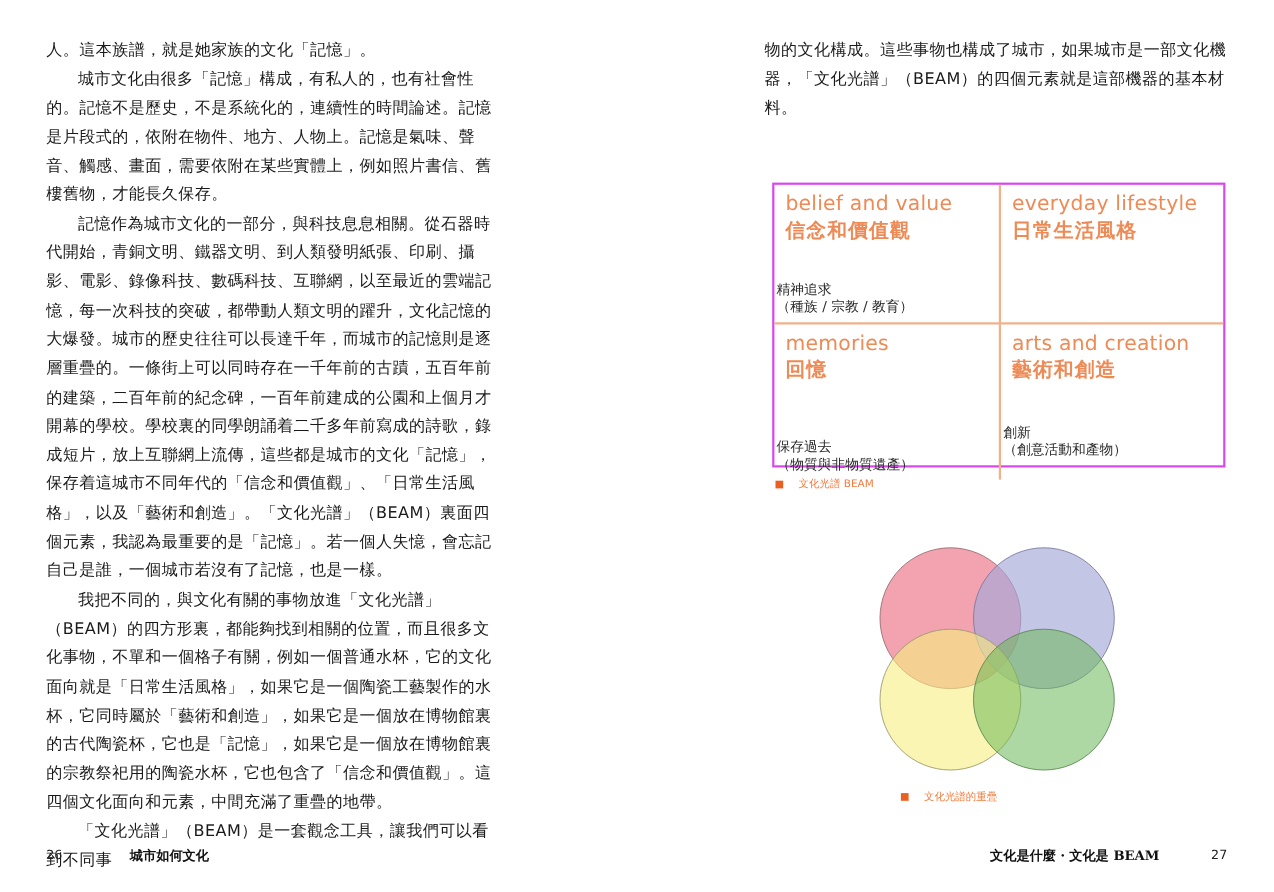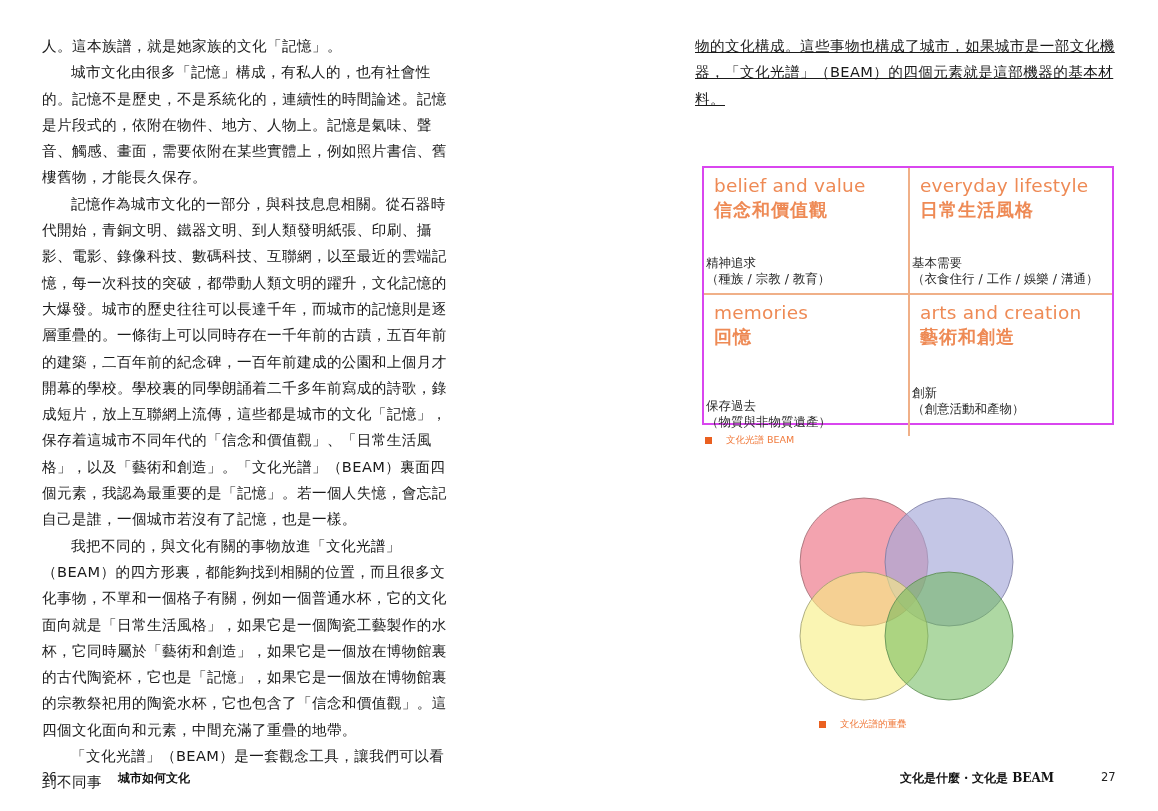--- a/index.html
+++ b/index.html
@@ -52,39 +52,35 @@
     <p class="para indent">記憶作為城市文化的一部分，與科技息息相關。從石器時代開始，青銅文明、鐵器文明、到人類發明紙張、印刷、攝影、電影、錄像科技、數碼科技、互聯網，以至最近的雲端記憶，每一次科技的突破，都帶動人類文明的躍升，文化記憶的大爆發。城市的歷史往往可以長達千年，而城市的記憶則是逐層重疊的。一條街上可以同時存在一千年前的古蹟，五百年前的建築，二百年前的紀念碑，一百年前建成的公園和上個月才開幕的學校。學校裏的同學朗誦着二千多年前寫成的詩歌，錄成短片，放上互聯網上流傳，這些都是城市的文化「記憶」，保存着這城市不同年代的「信念和價值觀」、「日常生活風格」，以及「藝術和創造」。「文化光譜」（BEAM）裏面四個元素，我認為最重要的是「記憶」。若一個人失憶，會忘記自己是誰，一個城市若沒有了記憶，也是一樣。</p>
     <p class="para indent">我把不同的，與文化有關的事物放進「文化光譜」（BEAM）的四方形裏，都能夠找到相關的位置，而且很多文化事物，不單和一個格子有關，例如一個普通水杯，它的文化面向就是「日常生活風格」，如果它是一個陶瓷工藝製作的水杯，它同時屬於「藝術和創造」，如果它是一個放在博物館裏的古代陶瓷杯，它也是「記憶」，如果它是一個放在博物館裏的宗教祭祀用的陶瓷水杯，它也包含了「信念和價值觀」。這四個文化面向和元素，中間充滿了重疊的地帶。</p>
     <p class="para indent">「文化光譜」（BEAM）是一套觀念工具，讓我們可以看到不同事</p>
   </div>
   <div class="footer folio" style="left:42px;">26</div>
   <div class="footer running-head" style="left:118px;">城市如何文化</div>
 </div>
 
 <div class="page page-right">
   <div class="body-text right-text">
-    <p class="para indent" style="text-indent:0;text-decoration:underline;">物的文化構成。這些事物也構成了城市，如果城市是一部文化機器，「文化光譜」（BEAM）的四個元素就是這部機器的基本材料。</p>
+    <p class="para indent" style="text-indent:0;">物的文化構成。這些事物也構成了城市，如果城市是一部文化機器，「文化光譜」（BEAM）的四個元素就是這部機器的基本材料。</p>
   </div>
 
   <div class="beam-grid">
     <div class="beam-cell c0">
       <div class="beam-en">belief and value</div>
       <div class="beam-zh">信念和價值觀</div>
       <div class="beam-desc">
         <div>精神追求</div>
         <div>（種族 / 宗教 / 教育）</div>
       </div>
     </div>
     <div class="beam-cell c1">
       <div class="beam-en">everyday lifestyle</div>
       <div class="beam-zh">日常生活風格</div>
-      <div class="beam-desc">
-        <div>基本需要</div>
-        <div>（衣食住行 / 工作 / 娛樂 / 溝通）</div>
-      </div>
     </div>
     <div class="beam-cell c2">
       <div class="beam-en">memories</div>
       <div class="beam-zh">回憶</div>
       <div class="beam-desc">
         <div>保存過去</div>
         <div>（物質與非物質遺產）</div>
       </div>
     </div>
     <div class="beam-cell c3">

